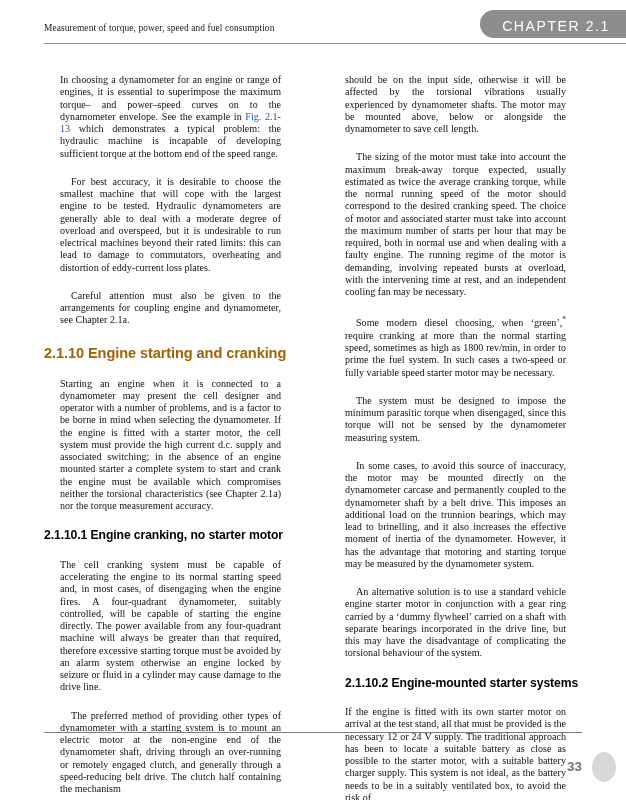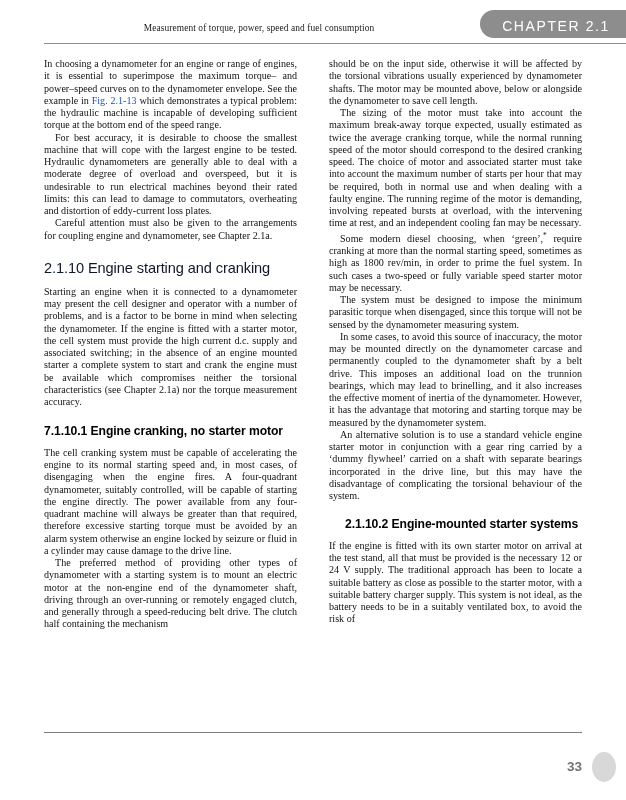--- a/index.html
+++ b/index.html
@@ -36,21 +36,21 @@
     right: 0;
     top: 43px;
     height: 1px;
     background: #8f8f8f;
   }
   .running-head {
     position: absolute;
     left: 44px;
     top: 23px;
     width: 430px;
-    text-align: center;
+    text-align: left;
     font-size: 9.4px;
     letter-spacing: 0.1px;
     color: #1a1a1a;
   }
   .chapter-tab {
     position: absolute;
     right: 0;
     top: 10px;
     height: 28px;
     width: 146px;
@@ -78,38 +78,38 @@
   }
   .col {
     position: absolute;
     top: 0;
     width: 253px;
   }
   .col-left { left: 0; }
   .col-right { left: 285px; }
 
   p {
-    margin: 0;
+    margin: 16px;
     font-size: 10.1px;
     line-height: 12.25px;
     text-align: justify;
     text-justify: inter-word;
     hyphens: auto;
     -webkit-hyphens: auto;
     color: #111111;
   }
   p.indent { text-indent: 11px; }
 
   h2.section {
     font-family: "Liberation Sans", sans-serif;
     font-size: 14.6px;
-    font-weight: normal;
+    font-weight: bold;
     margin: 18px 0 9px 0;
     line-height: 17px;
-    color: #0f172a;
+    color: #a16207;
     letter-spacing: -0.1px;
   }
   h3.subsection {
     font-family: "Liberation Sans", sans-serif;
     font-size: 12.2px;
     font-weight: bold;
     margin: 16px 0 8px 0;
     line-height: 14.5px;
     color: #000000;
     letter-spacing: -0.1px;
@@ -185,21 +185,21 @@
 
     <div class="col col-left">
       <p><span>In choosing a dynamometer for an engine or range of engines, it is essential to superimpose the maximum torque– and power–speed curves on to the dynamometer envelope. See the example in </span><span class="xref">Fig. 2.1-13</span><span> which demonstrates a typical problem: the hydraulic machine is incapable of developing sufficient torque at the bottom end of the speed range.</span></p>
       <p class="indent">For best accuracy, it is desirable to choose the smallest machine that will cope with the largest engine to be tested. Hydraulic dynamometers are generally able to deal with a moderate degree of overload and overspeed, but it is undesirable to run electrical machines beyond their rated limits: this can lead to damage to commutators, overheating and distortion of eddy-current loss plates.</p>
       <p class="indent">Careful attention must also be given to the arrangements for coupling engine and dynamometer, see Chapter 2.1a.</p>
 
       <h2 class="section">2.1.10 Engine starting and cranking</h2>
 
       <p>Starting an engine when it is connected to a dynamometer may present the cell designer and operator with a number of problems, and is a factor to be borne in mind when selecting the dynamometer. If the engine is fitted with a starter motor, the cell system must provide the high current d.c. supply and associated switching; in the absence of an engine mounted starter a complete system to start and crank the engine must be available which compromises neither the torsional characteristics (see Chapter 2.1a) nor the torque measurement accuracy.</p>
 
-      <h3 class="subsection">7.1.10.1 Engine cranking, no starter motor</h3>
+      <h3 class="subsection">2.1.10.1 Engine cranking, no starter motor</h3>
 
       <p>The cell cranking system must be capable of accelerating the engine to its normal starting speed and, in most cases, of disengaging when the engine fires. A four-quadrant dynamometer, suitably controlled, will be capable of starting the engine directly. The power available from any four-quadrant machine will always be greater than that required, therefore excessive starting torque must be avoided by an alarm system otherwise an engine locked by seizure or fluid in a cylinder may cause damage to the drive line.</p>
       <p class="indent">The preferred method of providing other types of dynamometer with a starting system is to mount an electric motor at the non-engine end of the dynamometer shaft, driving through an over-running or remotely engaged clutch, and generally through a speed-reducing belt drive. The clutch half containing the mechanism</p>
     </div>
 
     <div class="col col-right">
       <p>should be on the input side, otherwise it will be affected by the torsional vibrations usually experienced by dynamometer shafts. The motor may be mounted above, below or alongside the dynamometer to save cell length.</p>
       <p class="indent">The sizing of the motor must take into account the maximum break-away torque expected, usually estimated as twice the average cranking torque, while the normal running speed of the motor should correspond to the desired cranking speed. The choice of motor and associated starter must take into account the maximum number of starts per hour that may be required, both in normal use and when dealing with a faulty engine. The running regime of the motor is demanding, involving repeated bursts at overload, with the intervening time at rest, and an independent cooling fan may be necessary.</p>
       <p class="indent"><span>Some modern diesel choosing, when ‘green’,</span><sup class="star">*</sup><span> require cranking at more than the normal starting speed, sometimes as high as 1800 rev/min, in order to prime the fuel system. In such cases a two-speed or fully variable speed starter motor may be necessary.</span></p>
       <p class="indent">The system must be designed to impose the minimum parasitic torque when disengaged, since this torque will not be sensed by the dynamometer measuring system.</p>

